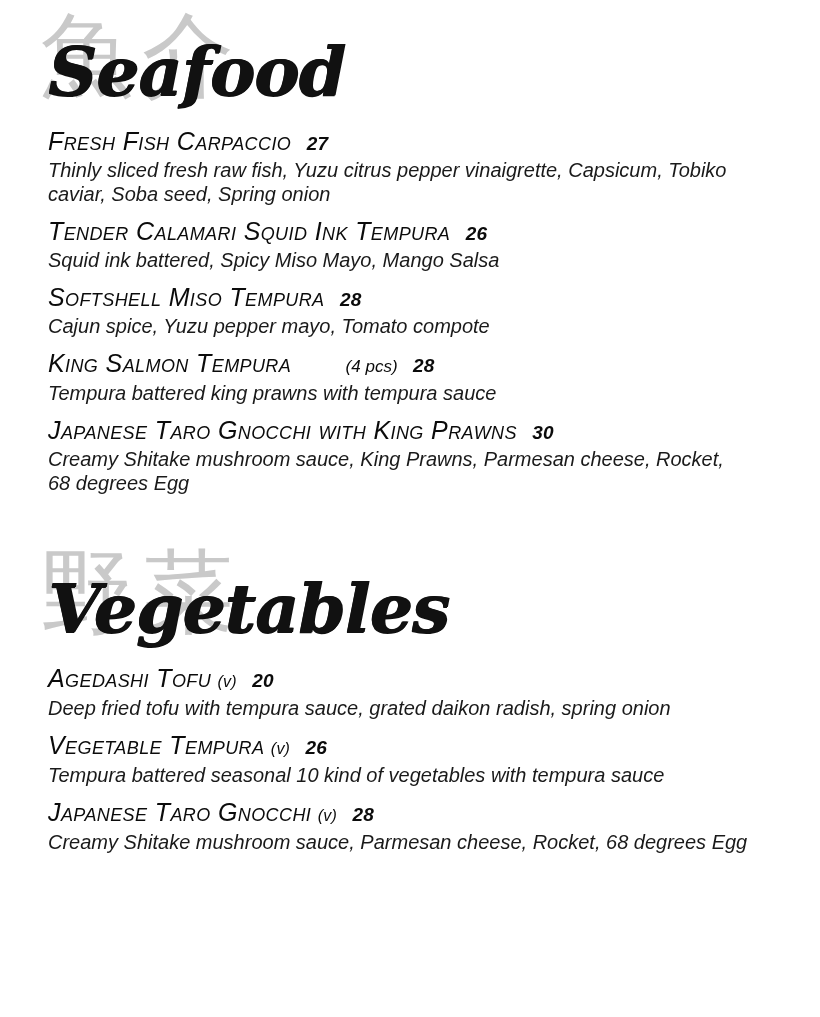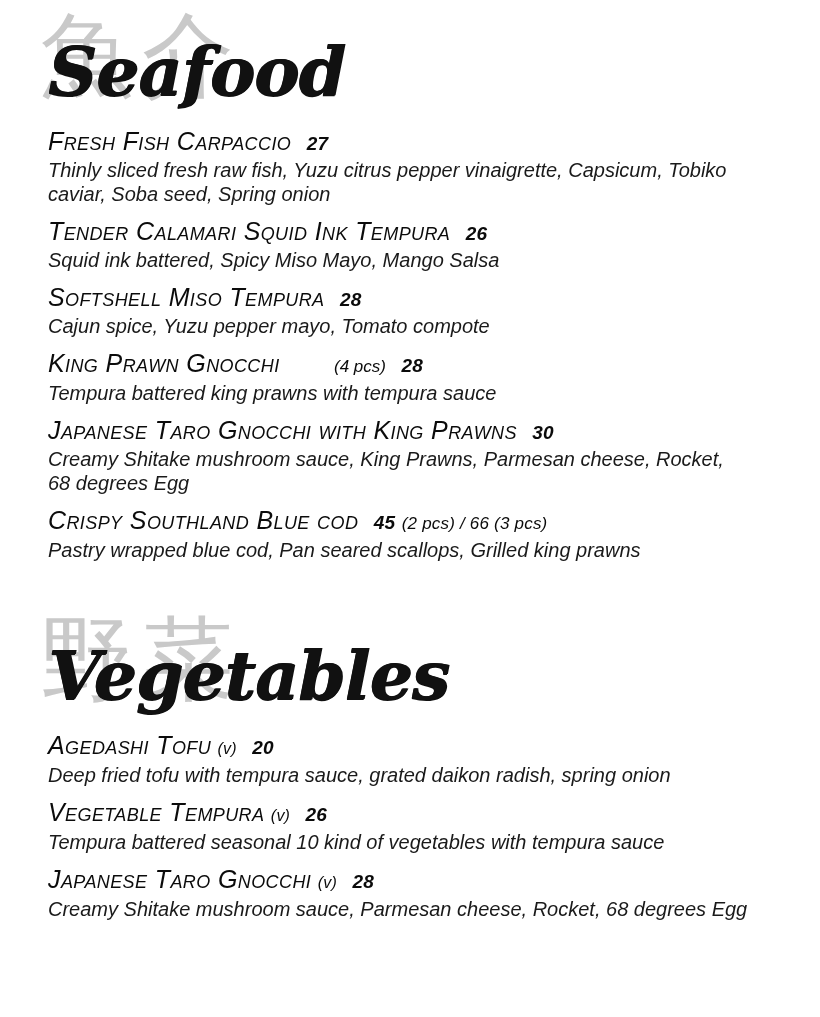--- a/index.html
+++ b/index.html
@@ -143,44 +143,36 @@
       <div class="item">
         <div class="item-title">
           <span class="name">Softshell Miso Tempura</span>
           <span class="price">28</span>
         </div>
         <div class="item-desc">Cajun spice, Yuzu pepper mayo, Tomato compote</div>
       </div>
 
       <div class="item">
         <div class="item-title">
-          <span class="name">King Prawn Gnocchi</span>
+          <span class="name">King Salmon Tempura</span>
           <span class="qty">(4 pcs)</span>
           <span class="price">28</span>
         </div>
         <div class="item-desc">Tempura battered king prawns with tempura sauce</div>
       </div>
 
       <div class="item">
         <div class="item-title">
           <span class="name">Japanese Taro Gnocchi with King Prawns</span>
           <span class="price">30</span>
         </div>
         <div class="item-desc">Creamy Shitake mushroom sauce, King Prawns, Parmesan cheese, Rocket, 68 degrees Egg</div>
       </div>
 
 
-      <div class="item">
-        <div class="item-title">
-          <span class="name">Crispy Southland Blue cod</span>
-          <span class="price">45</span>
-          <span class="price-extra">(2 pcs) / 66 (3 pcs)</span>
-        </div>
-        <div class="item-desc">Pastry wrapped blue cod, Pan seared scallops, Grilled king prawns</div>
-      </div>
 
     </div>
   </div>
 
   <div class="spacer-between"></div>
 
   <div class="section">
     <div class="section-head">
       <div class="kanji">野菜</div>
       <div class="section-title">Vegetables</div>

